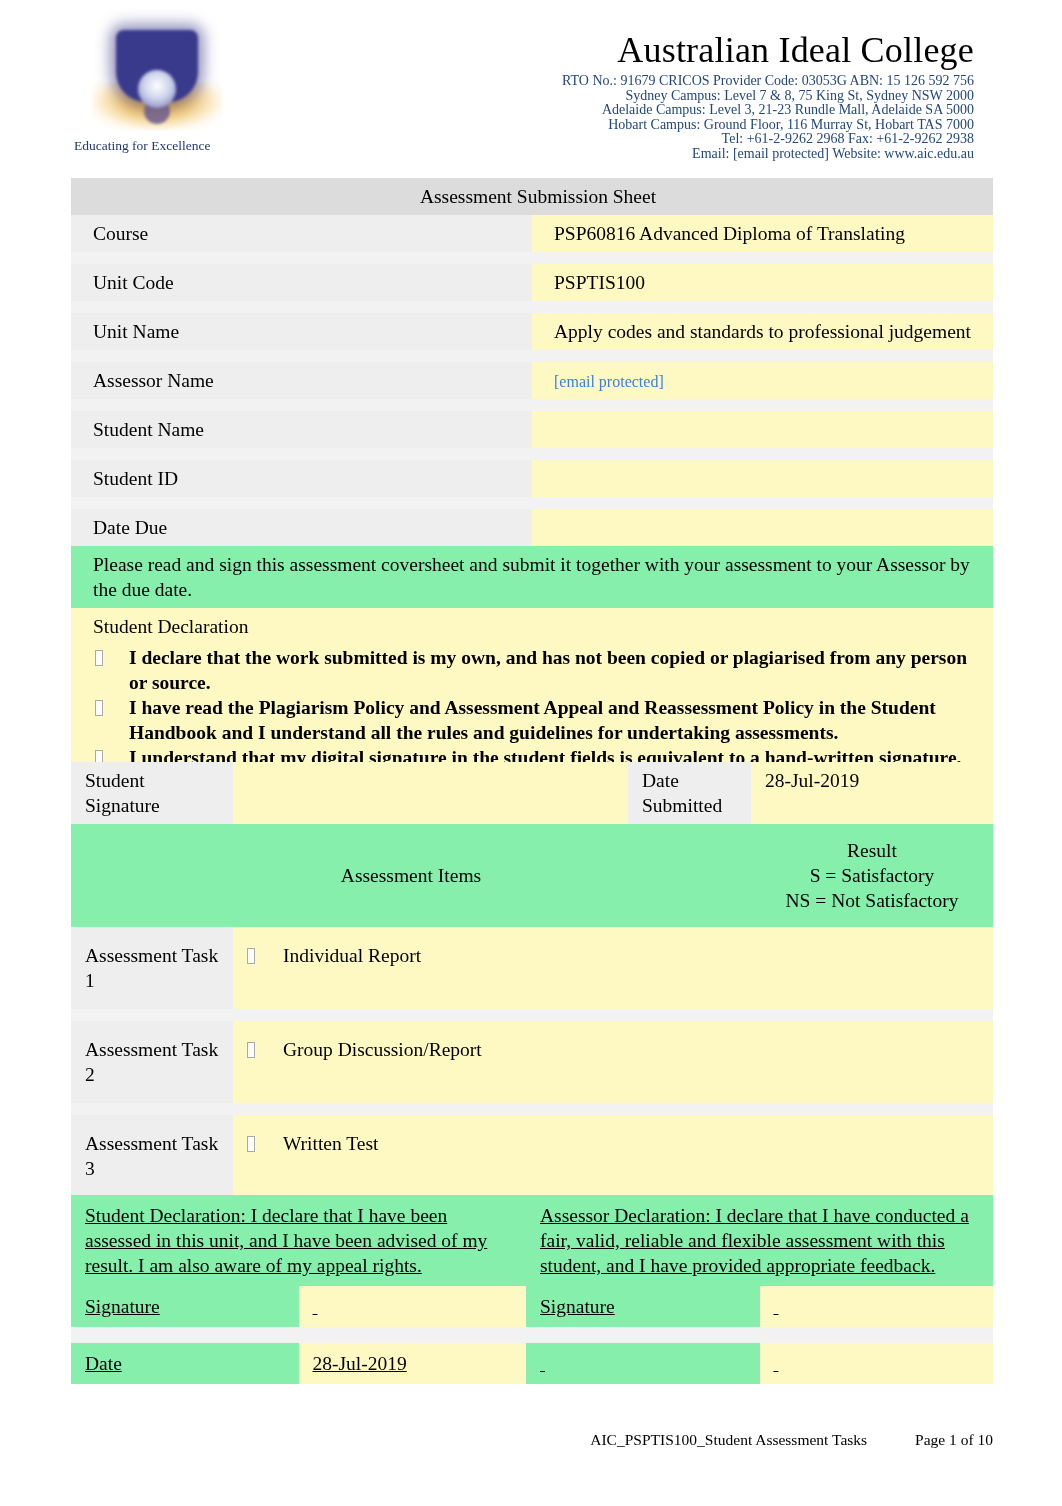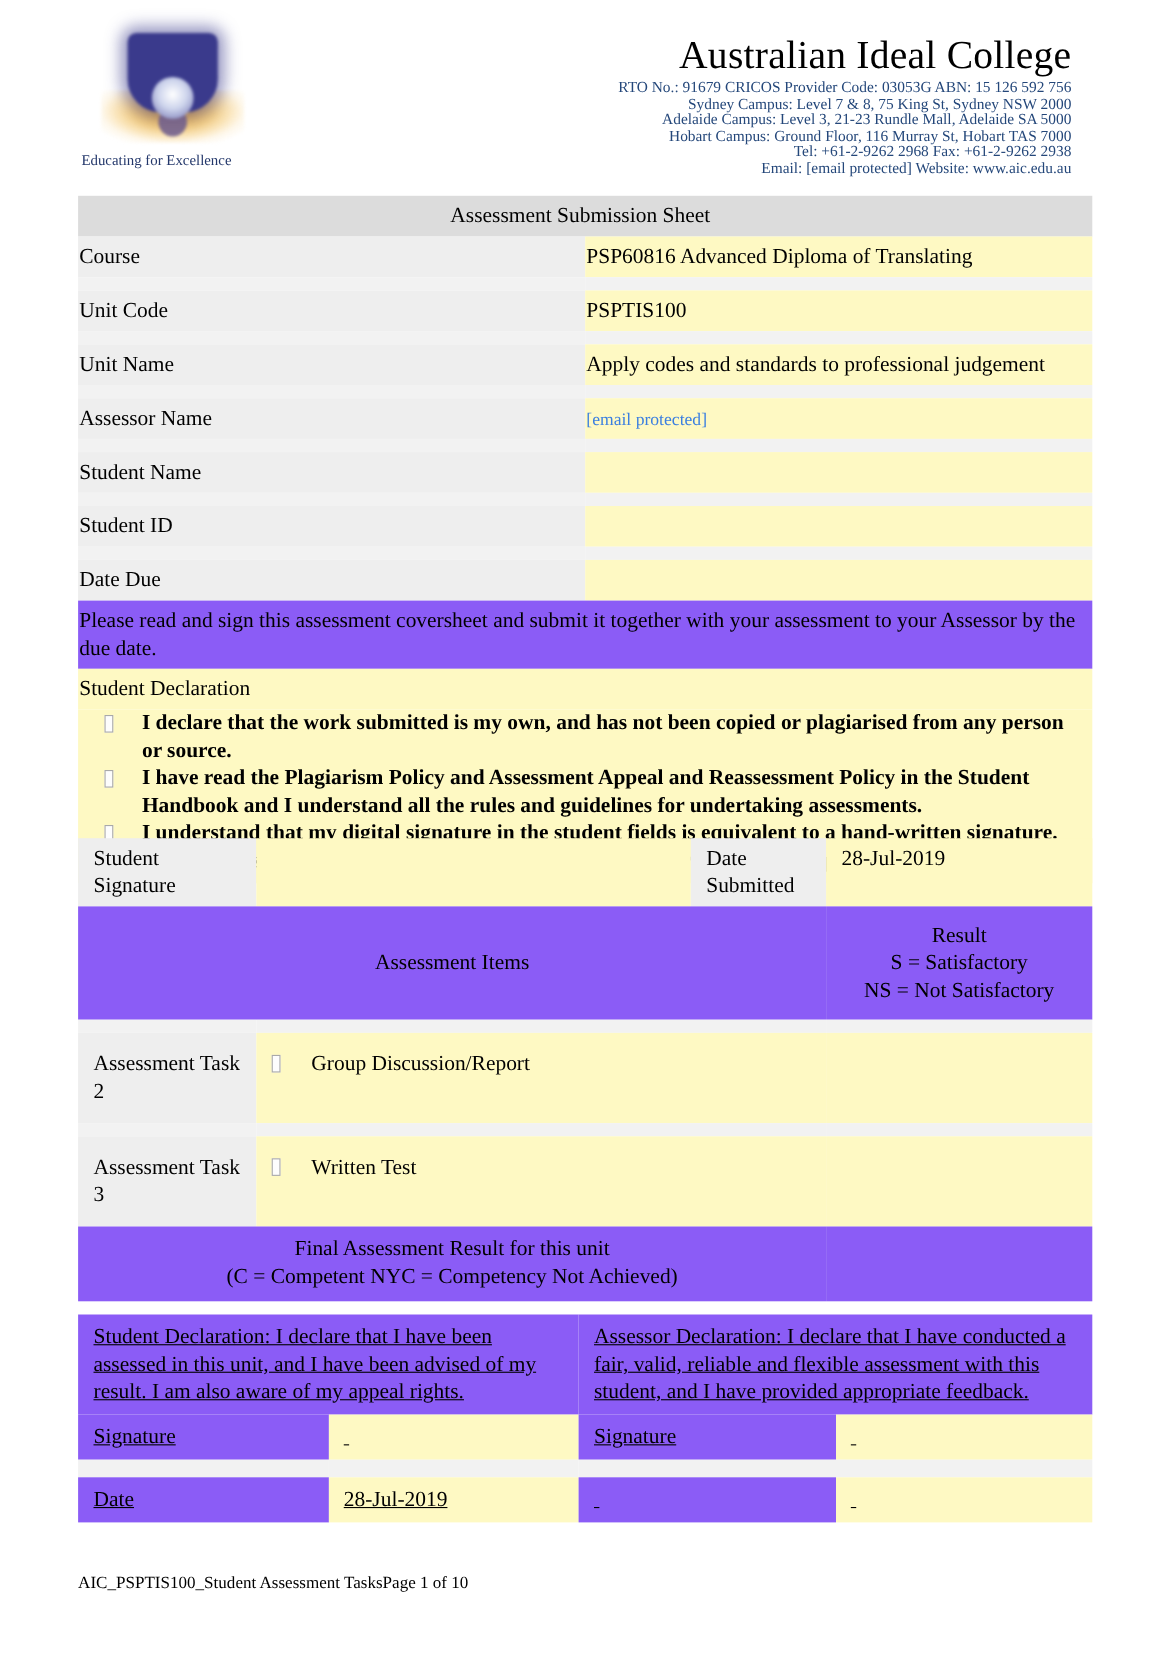--- a/index.html
+++ b/index.html
@@ -113,28 +113,28 @@
     top: 178px;
     width: 922px;
   }
   .tbl {
     width: 100%;
     border-collapse: collapse;
     table-layout: fixed;
   }
   .tbl td {
     vertical-align: top;
-    padding: 6px 10px 6px 1px;
+    padding: 6px 10px 6px 22px;
     font-size: 19.5px;
     line-height: 25px;
     border: 0;
   }
   .shade { background: #eeeeee; }
   .white { background: #fef9c3; }
-  .lite  { background: #8b5cf6; }
+  .lite  { background: #86efac; }
 
   .title-cell {
     background: #dcdcdc;
     text-align: center;
     font-size: 23px;
     line-height: 30px;
     padding: 10px 0 10px 0;
   }
 
   .row-sep { height: 3px; background: #f2f2f2; }
@@ -255,23 +255,24 @@
   .b-r1   { width: 150px; }
   .b-r2   { }
 
   
   .footer {
     position: absolute;
     left: 71px;
     top: 1430px;
     width: 922px;
     display: flex;
-    justify-content: flex-start;
+    justify-content: flex-end;
     font-size: 15.5px;
     line-height: 20px;
+    gap: 48px;
   }
 </style>
 </head>
 <body>
 
 <div class="page-header">
 
   <div class="logo-block">
     <div class="logo-mark">
       <div class="logo-glow"></div>
@@ -394,20 +395,27 @@
   <tr>
     <td class="items-head lite" colspan="3">Assessment Items</td>
     <td class="result-head lite">
       <div>Result</div>
       <div>S = Satisfactory</div>
       <div>NS = Not Satisfactory</div>
     </td>
   </tr>
 
   <tr>
+    <td class="task-lbl shade task-cell">Assessment Task 1</td>
+    <td class="task-txt white task-cell" colspan="2">
+      <span class="chk"></span><span>Individual Report</span>
+    </td>
+    <td class="task-res white task-cell">&nbsp;</td>
+  </tr>
+  <tr>
         <td class="row-sep shade"></td>
         <td class="row-sep lite" colspan="2"></td>
         <td class="row-sep lite"></td>
       </tr>
 
   <tr>
     <td class="task-lbl shade task-cell">Assessment Task 2</td>
     <td class="task-txt white task-cell" colspan="2">
       <span class="chk"></span><span>Group Discussion/Report</span>
     </td>

